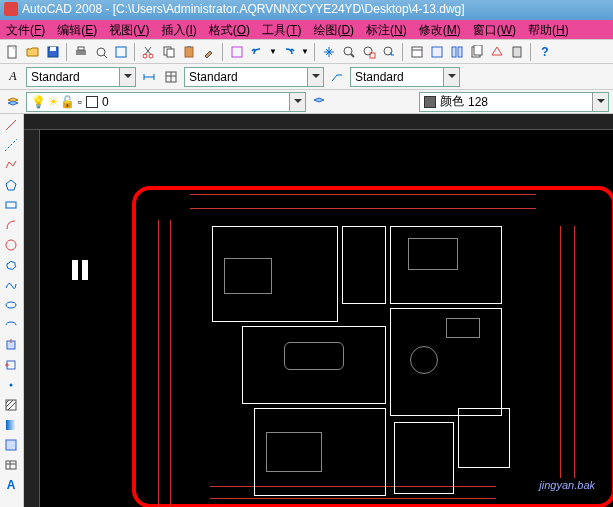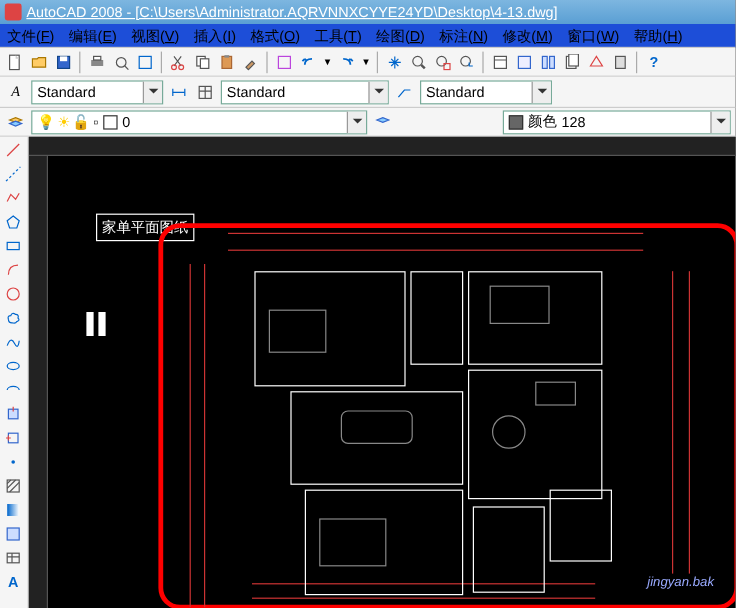--- a/index.html
+++ b/index.html
@@ -1,21 +1,21 @@
 <!DOCTYPE html>
 <html><head>
 <meta charset="utf-8">
 <style>
 * { margin: 0; padding: 0; box-sizing: border-box; font-family: "Microsoft YaHei", SimSun, sans-serif; font-size: 12px; }
 body { width: 613px; height: 507px; background: #e8e8e8; overflow: hidden; position: relative; }
 
-.titlebar { height: 20px; background: linear-gradient(#7db6e0, #5a9fd4); color: #fff; display: flex; align-items: center; padding: 2px 4px; font-size: 12px; text-decoration: underline; }
+.titlebar { height: 20px; background: linear-gradient(#7db6e0, #5a9fd4); color: #fff; display: flex; align-items: flex-start; padding: 2px 4px; font-size: 12px; }
 .titlebar-icon { width: 14px; height: 14px; background: #d44; margin-right: 4px; border-radius: 2px; }
 
-.menubar { height: 20px; background: #1d4ed8; display: flex; border-bottom: 1px solid #ccc; }
+.menubar { height: 20px; background: #ec4899; display: flex; border-bottom: 1px solid #ccc; }
 .menu-item { padding: 2px 6px; cursor: pointer; white-space: nowrap; }
 .menu-key { text-decoration: underline; }
 
 .toolbar { height: 24px; background: #f5f5f5; border-bottom: 1px solid #ccc; display: flex; align-items: center; gap: 2px; padding: 0 4px; }
 .tool-btn { width: 18px; height: 18px; border: 1px solid transparent; display: flex; align-items: center; justify-content: center; cursor: pointer; }
 .sep { width: 2px; height: 18px; border-left: 1px solid #aaa; margin: 0 2px; }
 
 .combo-row { height: 26px; background: #f5f5f5; border-bottom: 1px solid #ccc; display: flex; align-items: center; gap: 4px; padding: 0 4px; }
 .combo { height: 20px; background: #fff; border: 1px solid #7a9; display: flex; align-items: center; padding: 0 4px; position: relative; }
 .combo-arrow { position: absolute; right: 0; width: 16px; height: 100%; background: #eee; border-left: 1px solid #999; display: flex; align-items: center; justify-content: center; }
@@ -389,23 +389,20 @@
     <div class="side-btn">
         <span style="font-weight:bold;color:#06c">A</span>
       </div>
   </div>
 
   <div class="canvas-area">
     <div class="ruler-h"></div>
     <div class="ruler-v"></div>
     <div class="viewport">
 
-      <div class="label-box">
-        <span>家单平面图纸</span>
-      </div>
 
       <div class="red-highlight"></div>
 
       <div style="position:absolute;left:150px;top:64px;width:346px;height:1px;background:#c33"></div>
       <div style="position:absolute;left:150px;top:78px;width:346px;height:1px;background:#c33"></div>
 
       <div style="position:absolute;left:118px;top:90px;width:1px;height:286px;background:#c33"></div>
       <div style="position:absolute;left:130px;top:90px;width:1px;height:286px;background:#c33"></div>
 
       <div style="position:absolute;left:520px;top:96px;width:1px;height:252px;background:#c33"></div>

